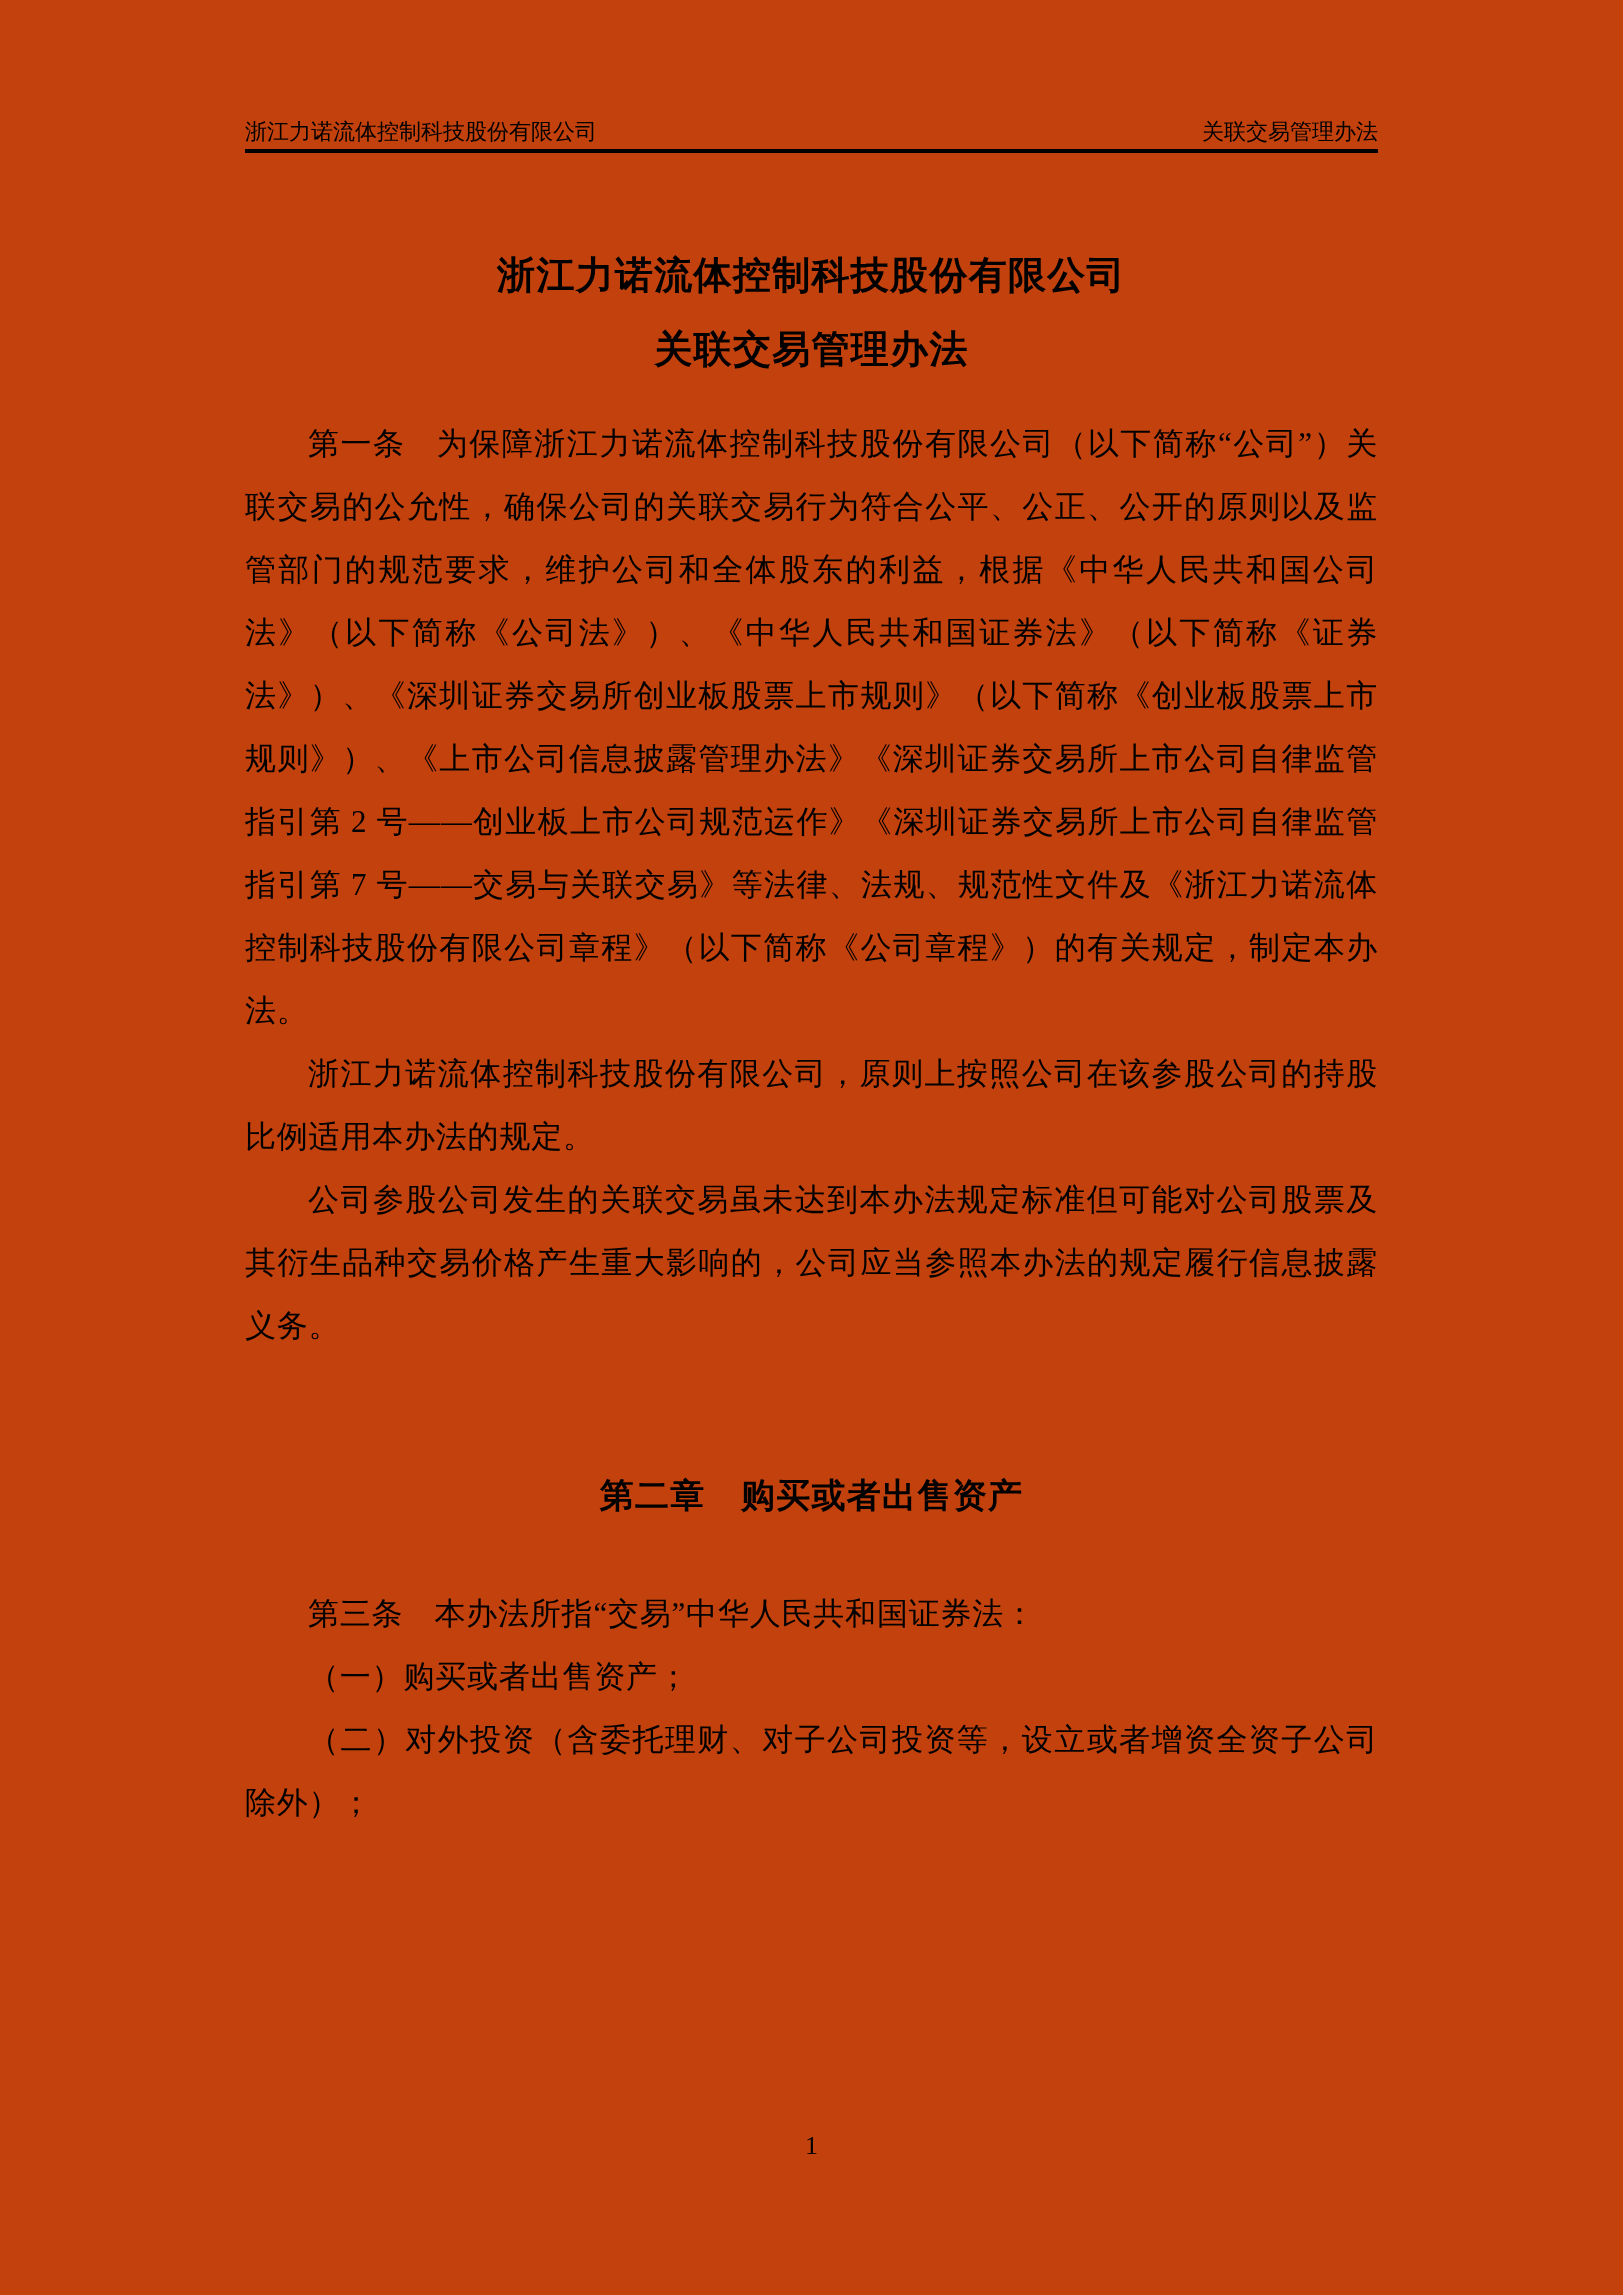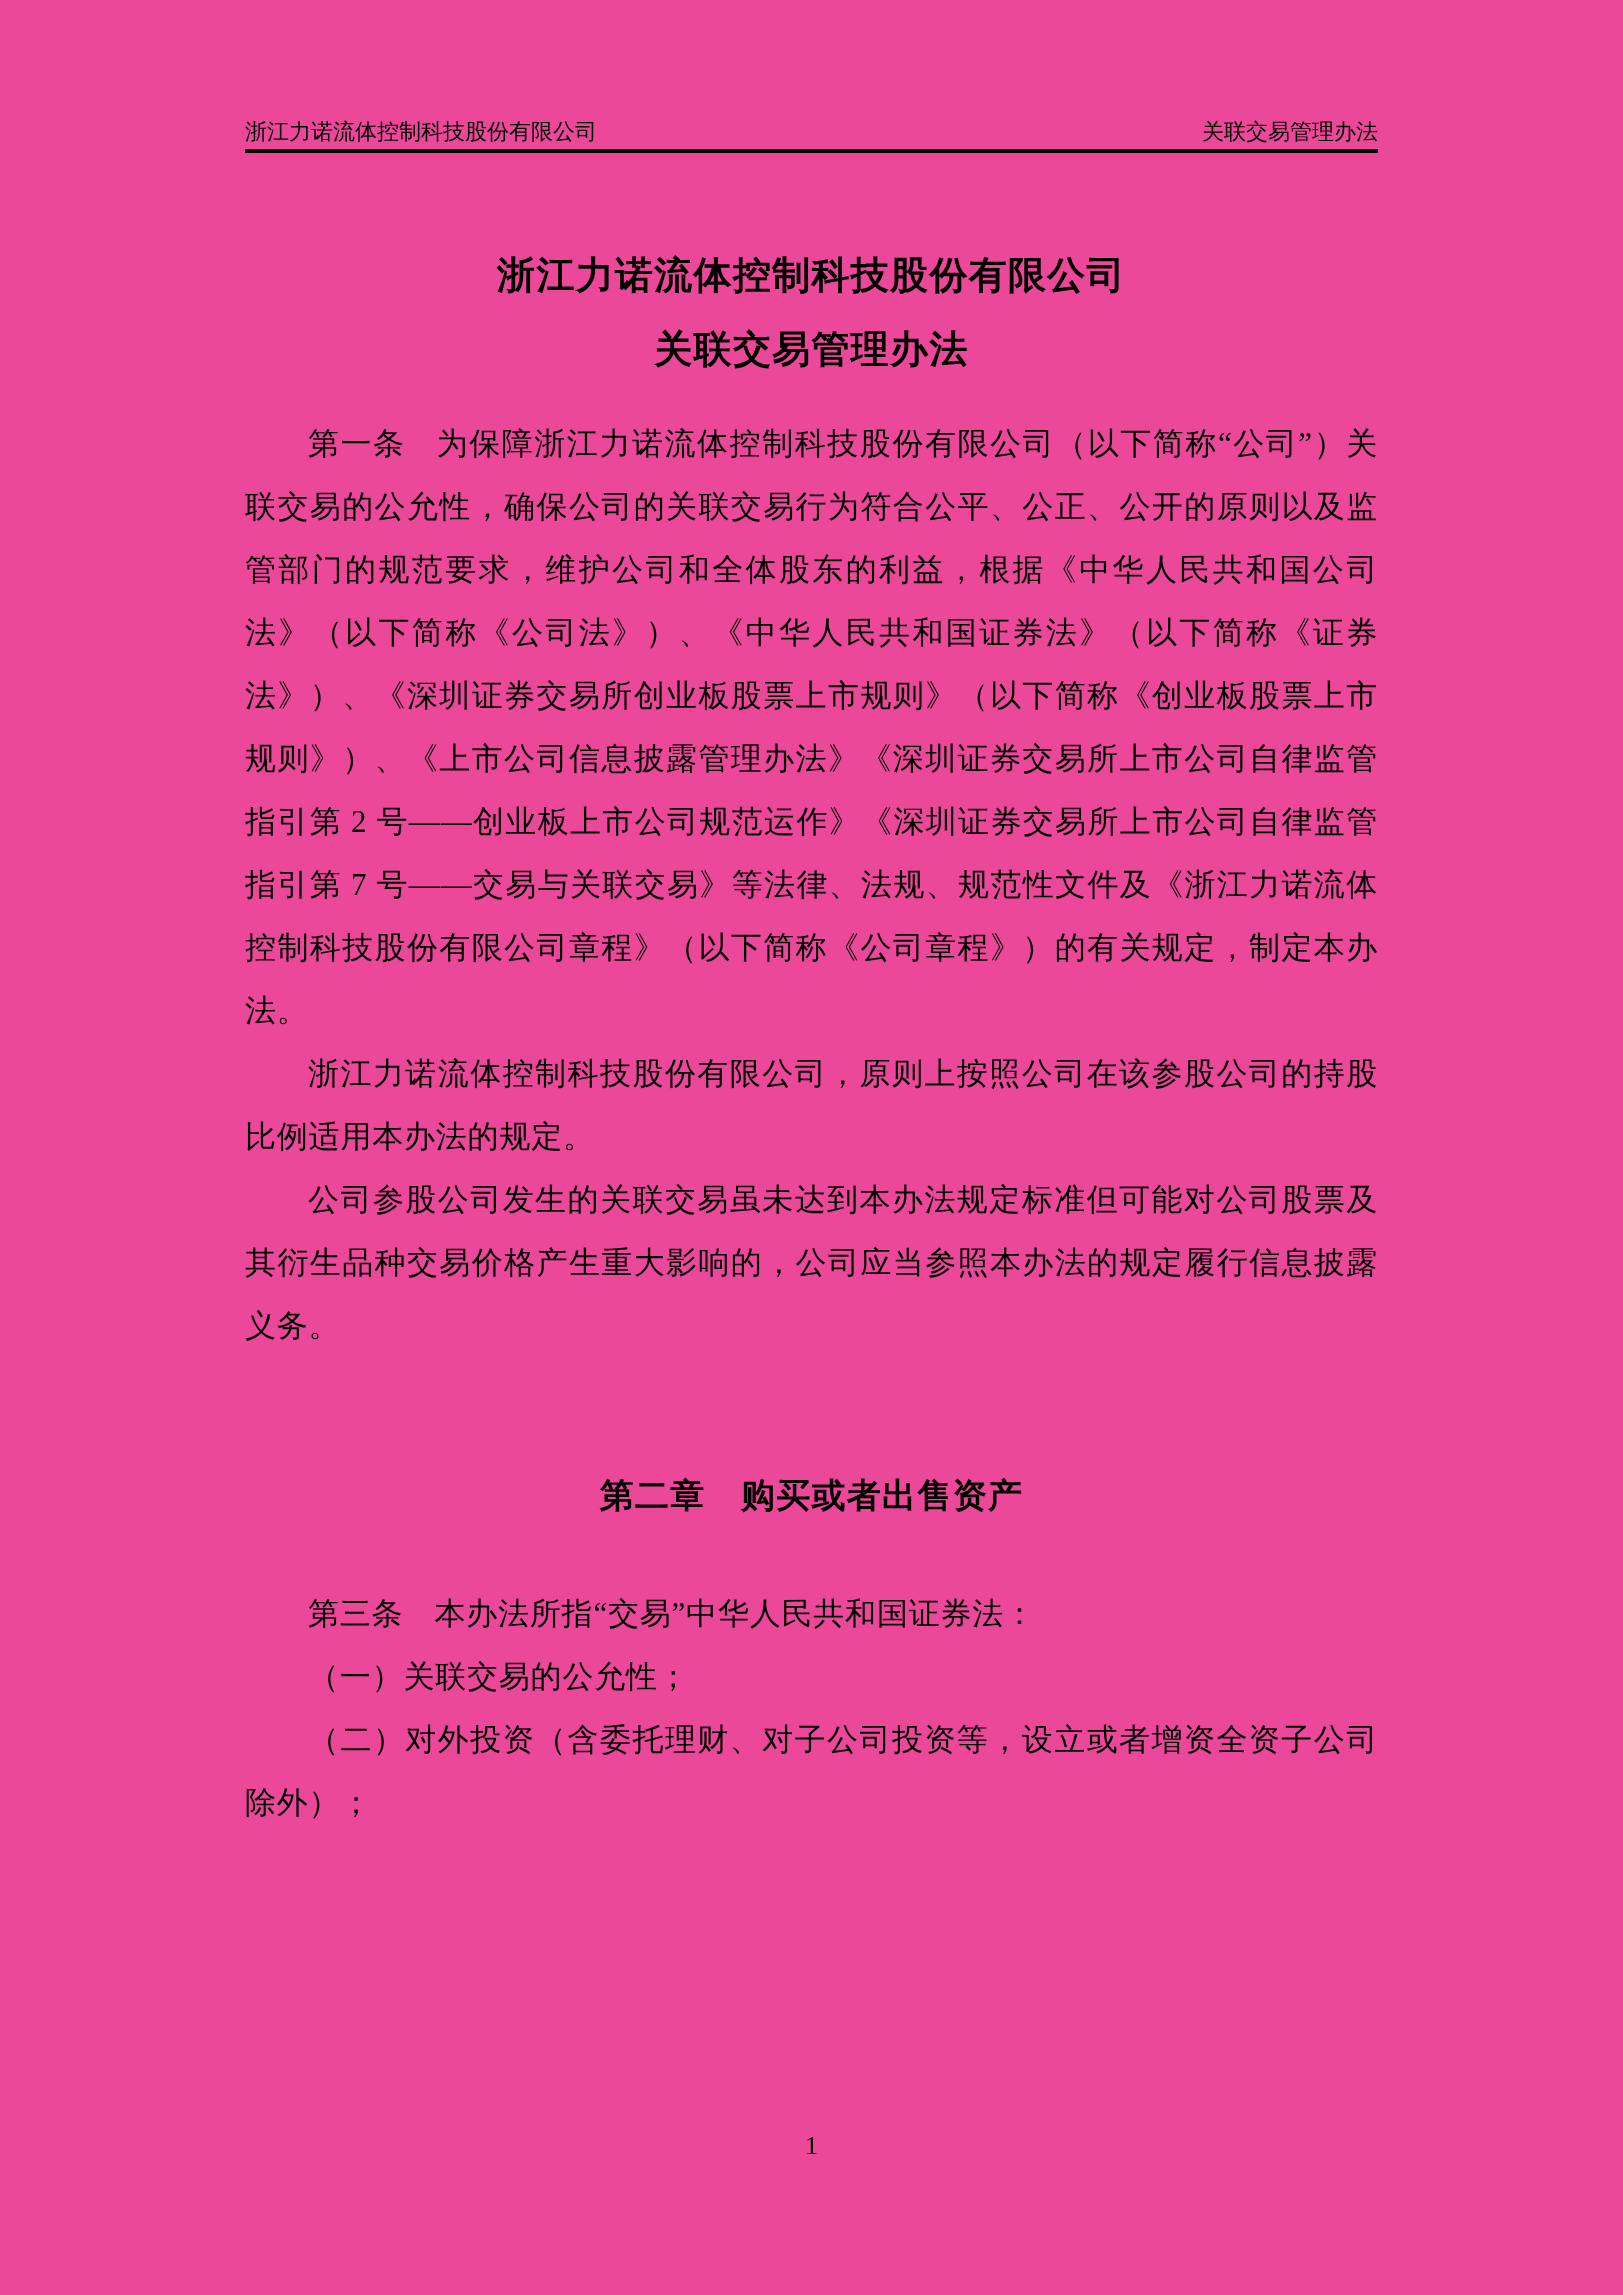--- a/index.html
+++ b/index.html
@@ -4,21 +4,21 @@
 <style>
   html, body {
     margin: 0;
     padding: 0;
     background: #ffffff;
   }
   .page {
     position: relative;
     width: 1623px;
     height: 2295px;
-    background: #ec4899;
+    background: #c2410c;
     overflow: hidden;
     color: #000000;
     font-family: "Liberation Serif", "DejaVu Serif", serif;
   }
 
   
   .page-header {
     position: absolute;
     left: 245px;
     right: 245px;
@@ -112,21 +112,21 @@
 
 
     <p class="para"><span>浙江力诺流体控制科技股份有限公司，原则上按照公司在该参股公司的持股比例适用本办法的规定。</span></p>
 
     <p class="para"><span>公司参股公司发生的关联交易虽未达到本办法规定标准但可能对公司股票及其衍生品种交易价格产生重大影响的，公司应当参照本办法的规定履行信息披露义务。</span></p>
 
     <h2 class="chapter chapter-2">第二章　购买或者出售资产</h2>
 
     <p class="para after-chapter-2"><strong class="art">第三条</strong><span>本办法所指“交易”中华人民共和国证券法：</span></p>
 
-    <p class="para"><span>（一）关联交易的公允性；</span></p>
+    <p class="para"><span>（一）购买或者出售资产；</span></p>
 
     <p class="para"><span>（二）对外投资（含委托理财、对子公司投资等，设立或者增资全资子公司除外）；</span></p>
 
   </main>
 
   <footer class="page-footer">
     <span>1</span>
   </footer>
 
 </div>

